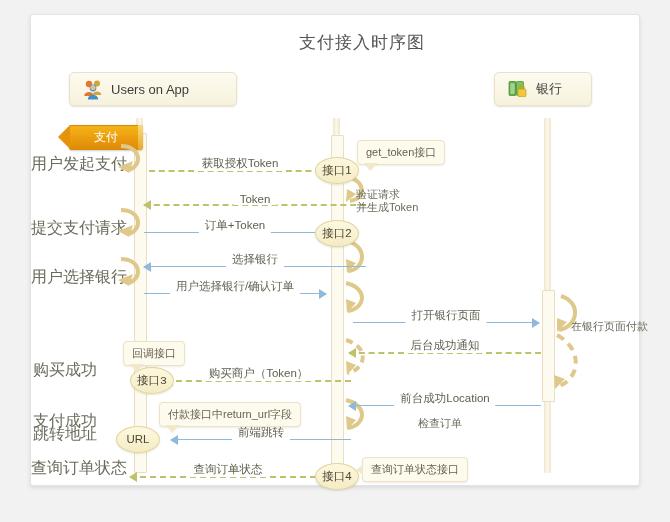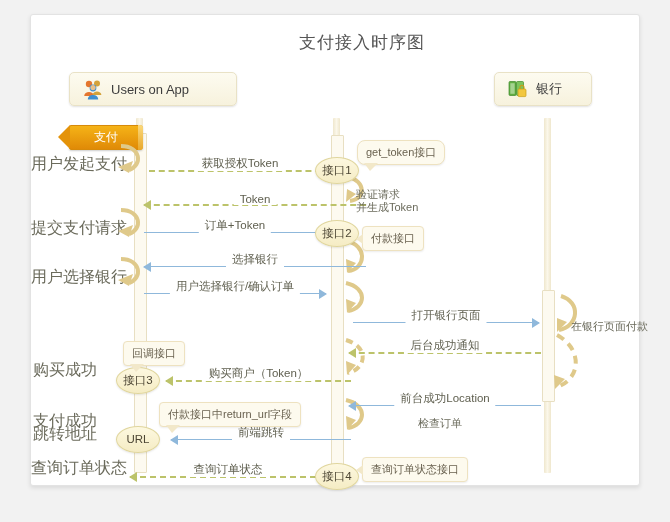--- a/index.html
+++ b/index.html
@@ -269,26 +269,25 @@
   </div>
 
   <div class="msg dashed green left" style="left:99px;top:461px;width:196px;">
     <div class="line"></div>
       <div class="head"></div>
     <div class="txt">查询订单状态</div>
   </div>
 
   <div class="node" style="left:284px;top:142px;">接口1</div>
   <div class="node" style="left:284px;top:205px;">接口2</div>
-  <div class="node" style="left:85px;top:352px;">接口3</div>
+  <div class="node" style="left:99px;top:352px;font-family:Liberation Mono, monospace;">接口3</div>
   <div class="node" style="left:85px;top:411px;">URL</div>
   <div class="node" style="left:284px;top:448px;">接口4</div>
 
-  <div class="callout tail-bl" style="left:326px;top:125px;border-radius:8px;">get_token接口</div>
-  <div class="callout tail-l" style="left:331px;top:211px;">付款接口</div>
+  <div class="callout tail-bl" style="left:326px;top:125px;">get_token接口</div>
   <div class="callout tail-bl" style="left:92px;top:326px;">回调接口</div>
   <div class="callout tail-bl" style="left:128px;top:387px;">付款接口中return_url字段</div>
   <div class="callout tail-l" style="left:331px;top:442px;">查询订单状态接口</div>
 
   <div class="note" style="left:325px;top:173px;">验证请求</div>
   <div class="note" style="left:325px;top:186px;">并生成Token</div>
   <div class="note" style="left:540px;top:305px;">在银行页面付款</div>
   <div class="note" style="left:340px;top:402px;padding-left:47px;">检查订单</div>
 
 </div>

